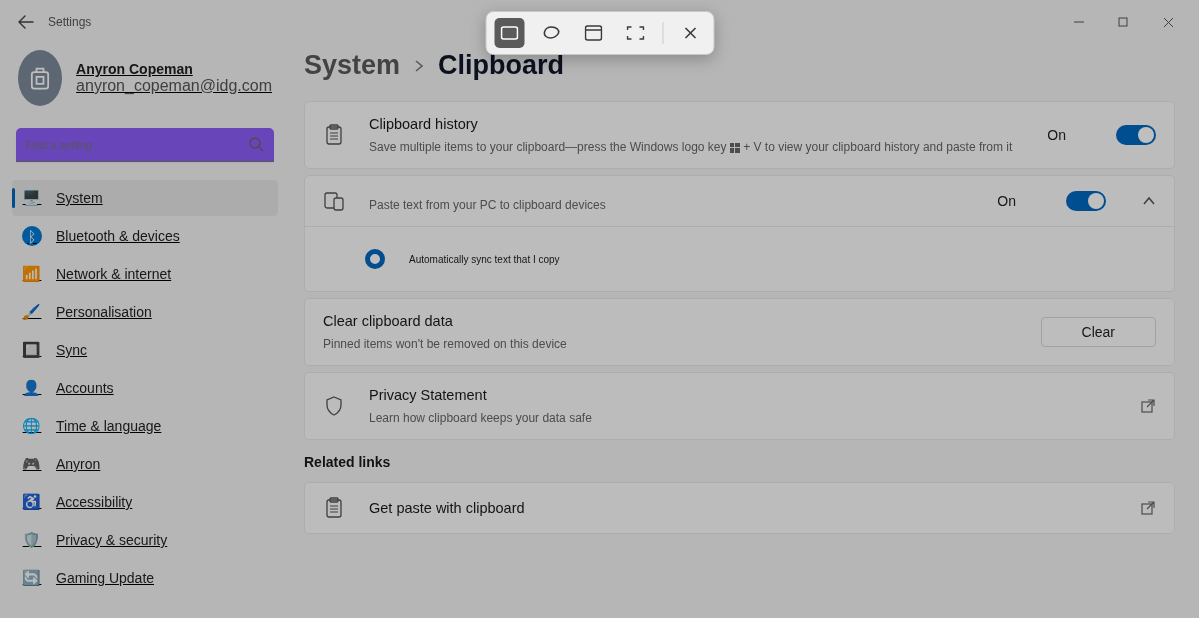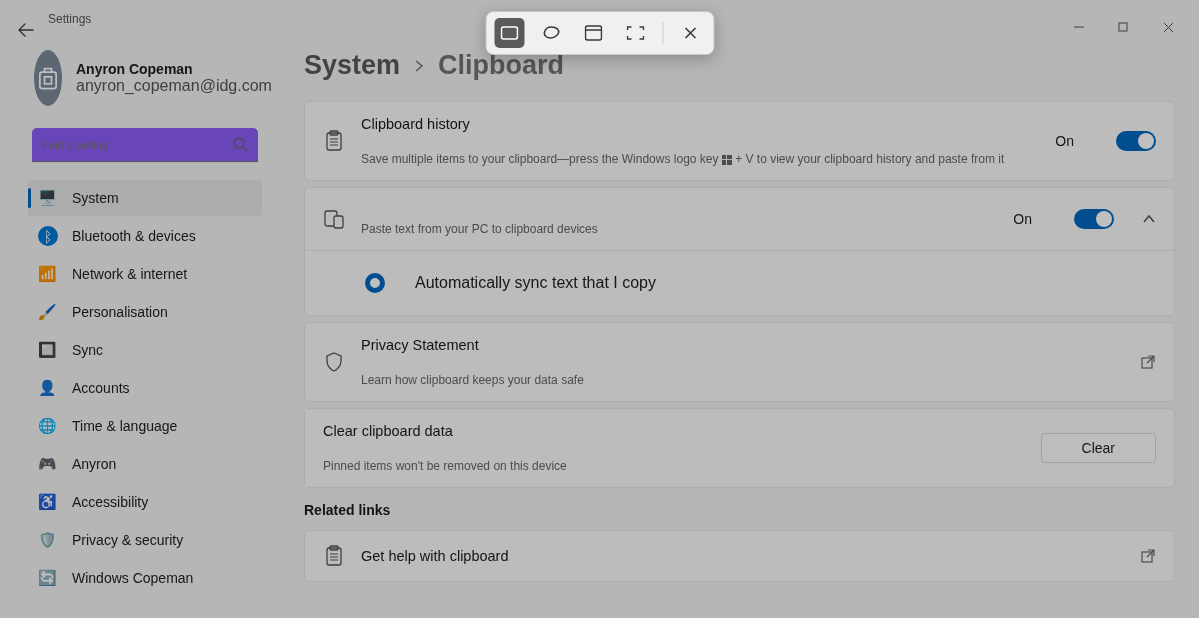--- a/index.html
+++ b/index.html
@@ -2,29 +2,29 @@
 <html><head>
 <meta charset="utf-8">
 <style>
   * { box-sizing: border-box; margin: 0; padding: 0; font-family: "Segoe UI", sans-serif; }
   body { width: 1199px; height: 618px; background: #f3f3f3; position: relative; overflow: hidden; }
   
   
   .dim-overlay { position: absolute; inset: 0; background: rgba(0,0,0,0.25); z-index: 50; pointer-events: none; }
   
   
-  .titlebar { display: flex; align-items: flex-start; height: 44px; padding: 12px 8px; }
+  .titlebar { display: flex; align-items: center; height: 44px; padding: 4px 8px; }
   .back-btn { width: 36px; height: 36px; display: flex; align-items: center; justify-content: center; color: #444; border-radius: 4px; }
   .titlebar .app-title { font-size: 12px; color: #555; margin-left: 4px; }
   .win-controls { margin-left: auto; display: flex; }
   .win-btn { width: 45px; height: 30px; display: flex; align-items: center; justify-content: center; color: #555; }
   
   
   .layout { display: flex; height: calc(100% - 44px); }
-  .sidebar { width: 290px; padding: 0 28px; }
+  .sidebar { width: 290px; padding: 0 12px; text-decoration: underline; }
   .content { flex: 1; padding: 0 24px 0 14px; }
   
   
   .profile { display: flex; align-items: center; gap: 14px; padding: 6px 6px 18px 6px; }
   .avatar { width: 56px; height: 56px; border-radius: 50%; background: #7b8a9a; display: flex; align-items: center; justify-content: center; color: #fff; }
   .profile-name { font-size: 14px; font-weight: 600; color: #202020; }
   .profile-email { font-size: 16px; color: #555; }
   
   
   .search-wrap { position: relative; margin: 4px 4px 18px 4px; }
@@ -35,36 +35,36 @@
   .nav { display: flex; flex-direction: column; gap: 2px; }
   .nav-item { display: flex; align-items: center; gap: 14px; height: 36px; padding: 0 10px; border-radius: 4px; font-size: 14px; color: #222; cursor: pointer; position: relative; }
   .nav-item.active { background: #e6e6e6; }
   .nav-item.active::before { content: ""; position: absolute; left: 0; top: 8px; bottom: 8px; width: 3px; background: #0067c0; border-radius: 2px; }
   .nav-icon { width: 20px; height: 20px; display: flex; align-items: center; justify-content: center; font-size: 15px; }
   
   
   .breadcrumb { display: flex; align-items: center; gap: 12px; margin: 6px 0 20px 0; }
   .breadcrumb .sys { font-size: 27px; font-weight: 600; color: #5a5a5a; }
   .breadcrumb .chev { color: #777; }
-  .breadcrumb .page { font-size: 27px; font-weight: 600; color: #737373; }
+  .breadcrumb .page { font-size: 27px; font-weight: 600; color: #0f172a; }
   
   
   .card { background: #fbfbfb; border: 1px solid #e7e7e7; border-radius: 5px; margin-bottom: 6px; }
-  .card-row { display: flex; align-items: center; padding: 14px 18px; gap: 16px; }
+  .card-row { display: flex; align-items: center; padding: 14px 18px; gap: 24px; }
   .card-icon { width: 22px; color: #555; display: flex; justify-content: center; }
   .card-text { flex: 1; }
   .card-title { font-size: 14.5px; color: #1a1a1a; }
-  .card-sub { font-size: 12px; color: #666; margin-top: 20px; }
+  .card-sub { font-size: 12px; color: #666; margin-top: 8px; }
   .toggle-label { font-size: 14px; color: #222; margin-right: 26px; }
   .toggle { width: 40px; height: 20px; background: #0067c0; border-radius: 10px; position: relative; }
   .toggle::after { content: ""; position: absolute; right: 2px; top: 2px; width: 16px; height: 16px; background: #fff; border-radius: 50%; }
   .expand-chev { margin-left: 12px; color: #555; }
   
   .subpanel { border-top: 1px solid #e7e7e7; padding: 12px 18px 12px 60px; }
-  .radio-row { display: flex; align-items: center; gap: 30px; padding: 10px 0; font-size: 16px; color: #222; }
+  .radio-row { display: flex; align-items: center; gap: 24px; padding: 10px 0; font-size: 10px; color: #222; }
   .radio { width: 20px; height: 20px; border-radius: 50%; border: 1px solid #888; position: relative; }
   .radio.selected { border: 5px solid #0067c0; background: #fff; }
   
   .clear-btn { background: #fdfdfd; border: 1px solid #d7d7d7; border-radius: 4px; padding: 6px 40px; font-size: 14px; color: #222; }
   
   .section-heading { font-size: 14px; font-weight: 600; color: #1a1a1a; margin: 14px 0 12px 0; }
   
   .ext-icon { color: #666; }
   
   .winlogo { display: inline-block; width: 10px; height: 10px; background: #666; vertical-align: middle; position: relative; }
@@ -164,21 +164,21 @@
       <div class="nav-item">
           <span class="nav-icon" style="color:#0078d4">♿</span>
           <span>Accessibility</span>
         </div>
       <div class="nav-item">
           <span class="nav-icon" style="color:#6a7a8a">🛡️</span>
           <span>Privacy &amp; security</span>
         </div>
       <div class="nav-item">
           <span class="nav-icon" style="color:#d97a2e">🔄</span>
-          <span>Windows Copeman</span>
+          <span>Gaming Update</span>
         </div>
     </div>
   </div>
 
   <div class="content">
     <div class="breadcrumb">
       <span class="sys">System</span>
       <svg class="chev" width="14" height="14" viewBox="0 0 14 14">
           <path d="M4 2l6 5-6 5" stroke="currentColor" fill="none" stroke-width="1.6"></path>
         </svg>
@@ -223,59 +223,59 @@
       <div class="subpanel">
         <div class="radio-row">
           <div class="radio selected"></div>
           <span>Automatically sync text that I copy</span>
         </div>
       </div>
     </div>
 
     <div class="card">
       <div class="card-row">
+        <div class="card-text" style="margin-left:0">
+          <div class="card-title">Clear clipboard data</div>
+          <div class="card-sub">Pinned items won't be removed on this device</div>
+        </div>
+        <button class="clear-btn">Clear</button>
+      </div>
+    </div>
+
+    <div class="card">
+      <div class="card-row">
         <div class="card-icon">
           <svg width="20" height="22" viewBox="0 0 20 22">
               <path d="M10 2l7 3v5c0 5-3 8-7 10-4-2-7-5-7-10V5l7-3z" stroke="currentColor" fill="none" stroke-width="1.3"></path>
             </svg>
         </div>
         <div class="card-text">
           <div class="card-title">Privacy Statement</div>
           <div class="card-sub">Learn how clipboard keeps your data safe</div>
         </div>
         <svg class="ext-icon" width="16" height="16" viewBox="0 0 16 16">
             <rect x="2" y="4" width="10" height="10" stroke="currentColor" fill="none" stroke-width="1.2"></rect>
             <path d="M8 2h6v6M14 2L7 9" stroke="currentColor" fill="none" stroke-width="1.2"></path>
           </svg>
-      </div>
-    </div>
-
-    <div class="card">
-      <div class="card-row">
-        <div class="card-text" style="margin-left:0">
-          <div class="card-title">Clear clipboard data</div>
-          <div class="card-sub">Pinned items won't be removed on this device</div>
-        </div>
-        <button class="clear-btn">Clear</button>
       </div>
     </div>
 
     <div class="section-heading">Related links</div>
 
     <div class="card">
       <div class="card-row">
         <div class="card-icon">
           <svg width="20" height="22" viewBox="0 0 20 22">
               <rect x="3" y="3" width="14" height="17" rx="2" stroke="currentColor" fill="none" stroke-width="1.3"></rect>
               <rect x="6" y="1" width="8" height="4" rx="1" stroke="currentColor" fill="none" stroke-width="1.3"></rect>
               <path d="M6 9h8M6 12h8M6 15h8" stroke="currentColor" stroke-width="1"></path>
             </svg>
         </div>
         <div class="card-text">
-          <div class="card-title">Get help with clipboard</div>
+          <div class="card-title">Get paste with clipboard</div>
         </div>
         <svg class="ext-icon" width="16" height="16" viewBox="0 0 16 16">
             <rect x="2" y="4" width="10" height="10" stroke="currentColor" fill="none" stroke-width="1.2"></rect>
             <path d="M8 2h6v6M14 2L7 9" stroke="currentColor" fill="none" stroke-width="1.2"></path>
           </svg>
       </div>
     </div>
   </div>
 </div>
 

